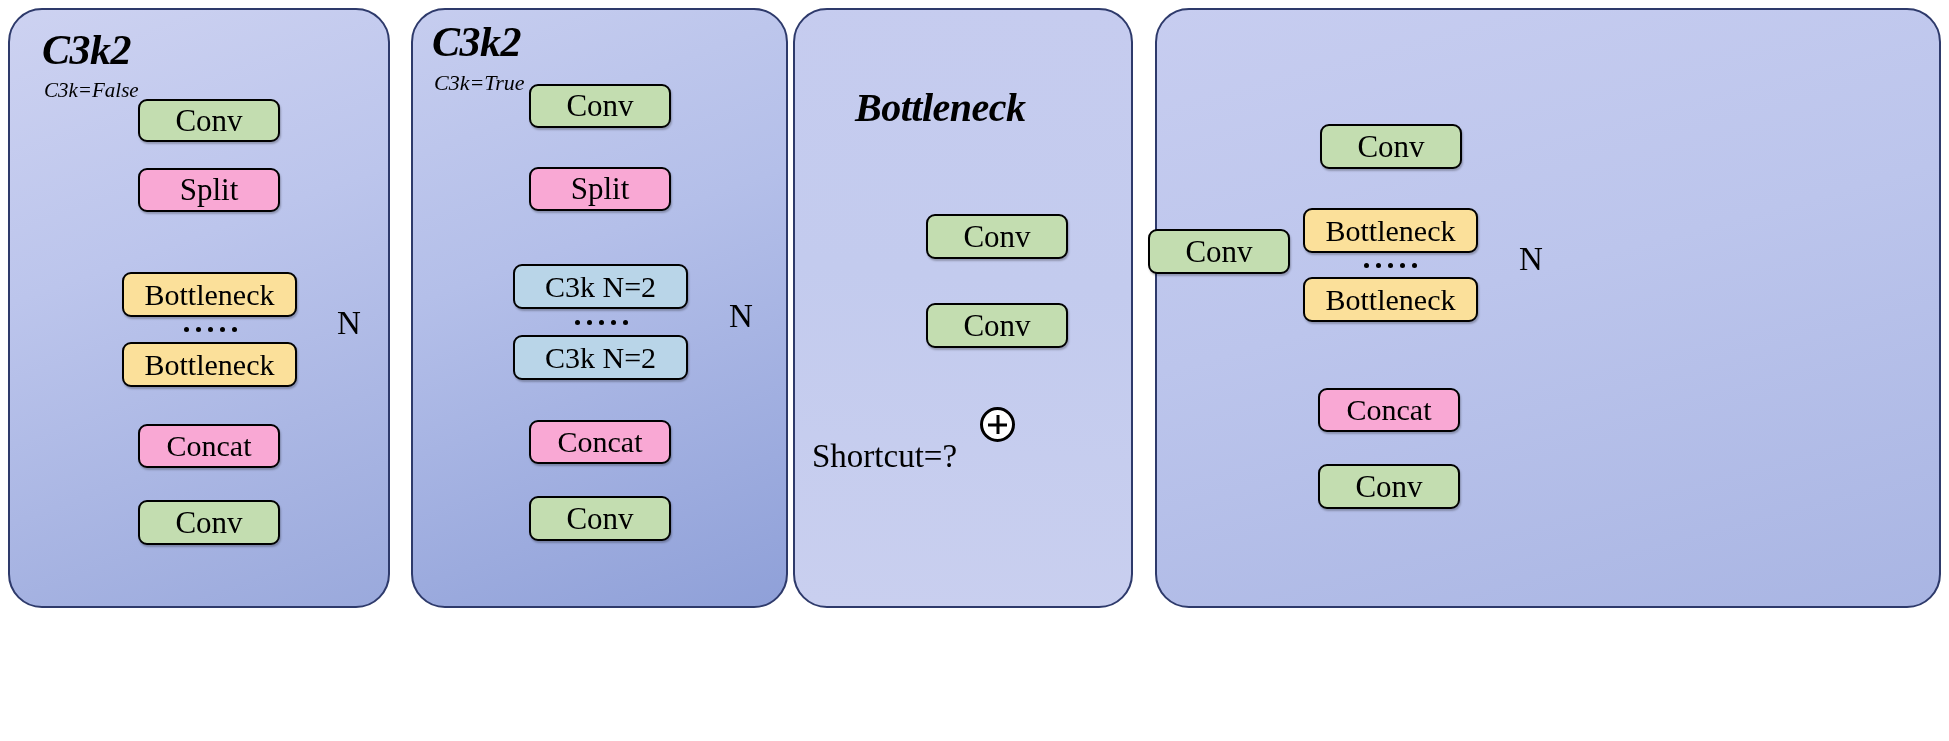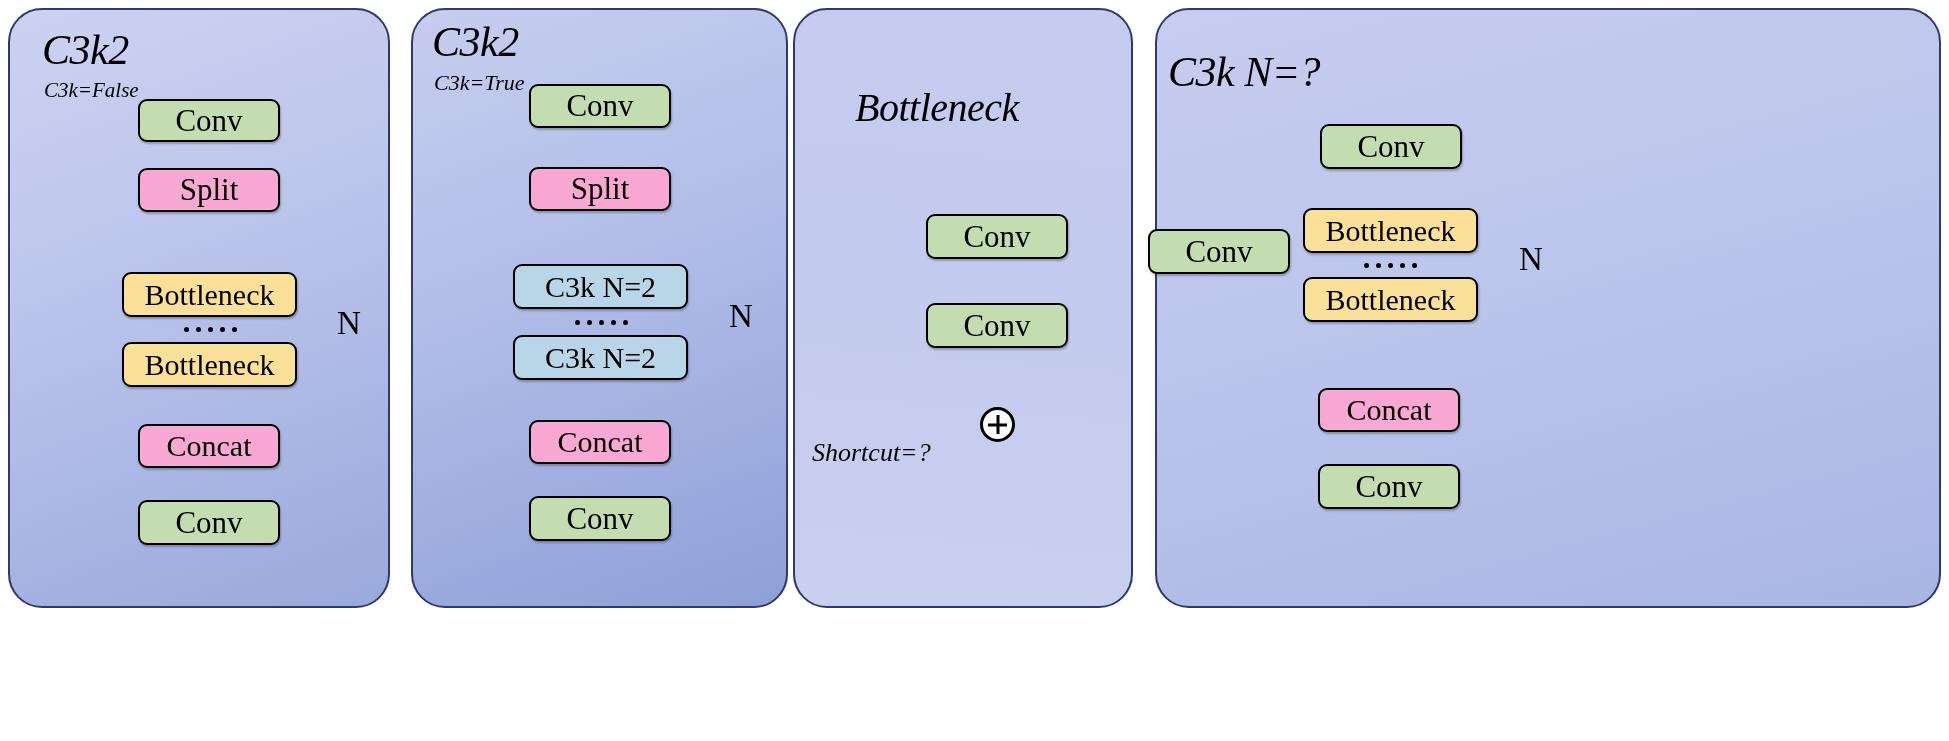--- a/index.html
+++ b/index.html
@@ -28,21 +28,21 @@
     overflow: hidden;
   }
   .panel-a { background: linear-gradient(160deg, #cdd2f1 0%, #bcc5ec 40%, #9aa9dc 100%); }
   .panel-b { background: linear-gradient(160deg, #c6cdef 0%, #b4bfe9 40%, #8fa0d8 100%); }
   .panel-c { background: linear-gradient(185deg, #c6ccef 0%, #c3cbee 45%, #c9cfef 100%); }
   .panel-d { background: linear-gradient(165deg, #c7cdf0 0%, #bcc5ec 45%, #a9b5e3 100%); }
 
   .panel-title {
     position: absolute;
     font-family: "Liberation Serif", "DejaVu Serif", serif;
-    font-weight: normal;
+    font-weight: bold;
     font-style: italic;
     color: #000000;
     white-space: nowrap;
     letter-spacing: -0.5px;
   }
   .panel-sub {
     position: absolute;
     font-family: "Liberation Serif", "DejaVu Serif", serif;
     font-weight: normal;
     font-style: italic;
@@ -238,25 +238,24 @@
 
   <div class="panel panel-c" style="left:793px; top:8px; width:340px; height:600px;"></div>
 
   <div class="panel-title" style="left:855px; top:84px; font-size:40px;">Bottleneck</div>
 
   <div class="node node-conv" style="left:926px; top:214px; width:142px; height:45px; font-size:31px;">Conv</div>
   <div class="node node-conv" style="left:926px; top:303px; width:142px; height:45px; font-size:31px;">Conv</div>
 
   <div class="plus-circle" style="left:980px; top:407px; width:35px; height:35px;"></div>
 
-  <div class="lbl" style="left:812px; top:438px; font-size:26px;font-style:italic;">Shortcut=?</div>
+  <div class="lbl" style="left:812px; top:438px; font-size:33px;">Shortcut=?</div>
 
   <div class="panel panel-d" style="left:1155px; top:8px; width:786px; height:600px;"></div>
 
-  <div class="panel-title" style="left:1168px; top:48px; font-size:42px;">C3k N=?</div>
 
   <div class="node node-conv" style="left:1320px; top:124px; width:142px; height:45px; font-size:31px;">Conv</div>
   <div class="node node-conv" style="left:1148px; top:229px; width:142px; height:45px; font-size:31px;">Conv</div>
   <div class="node node-yellow" style="left:1303px; top:208px; width:175px; height:45px; font-size:30px;">Bottleneck</div>
   <div class="dots" style="left:1340px; top:260px; width:100px; height:10px;">
     <i></i>
       <i></i>
       <i></i>
       <i></i>
       <i></i>

